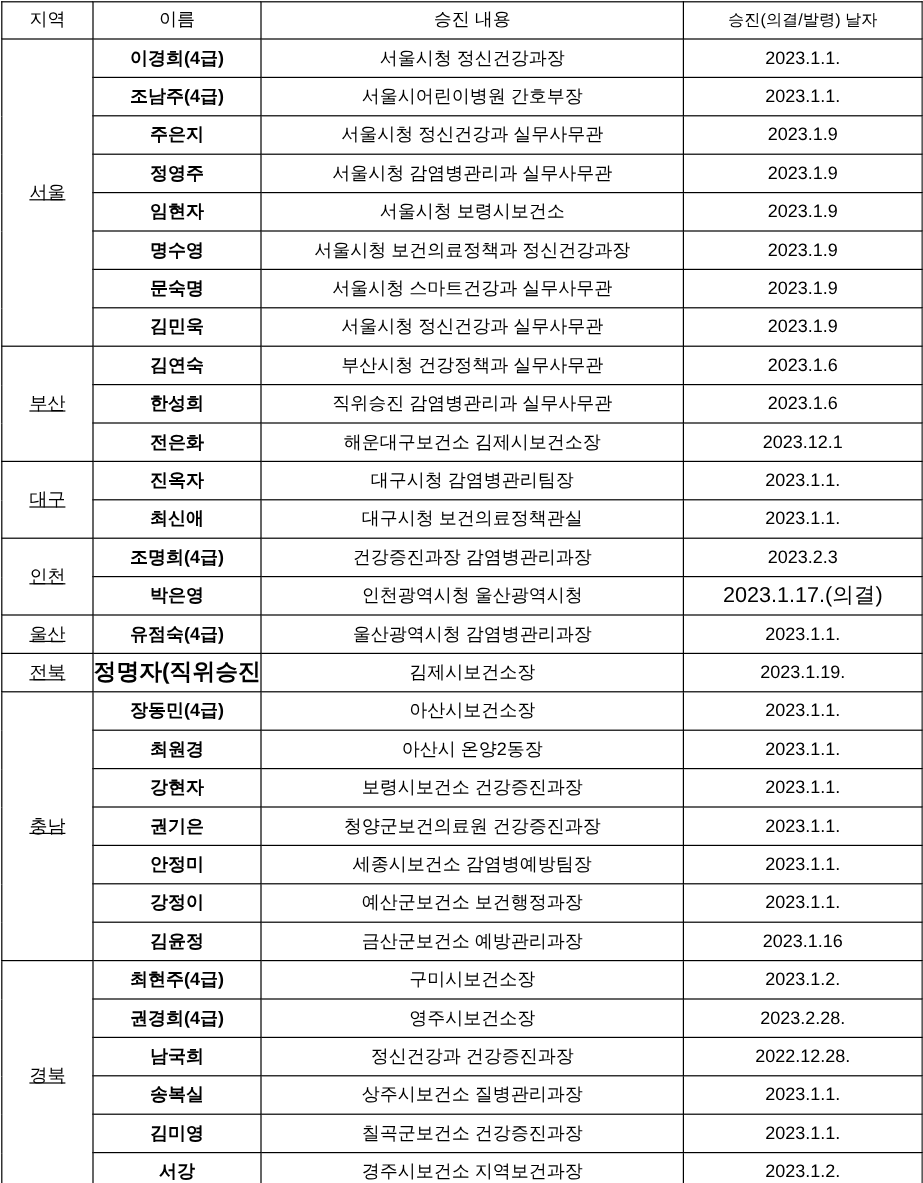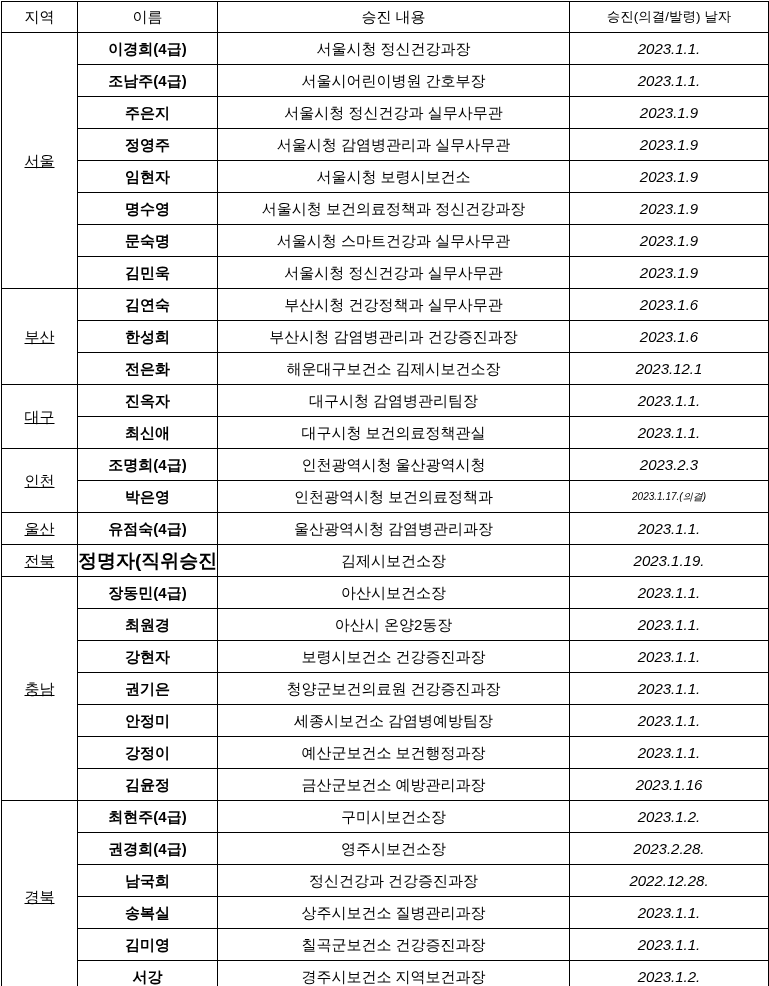--- a/index.html
+++ b/index.html
@@ -61,24 +61,23 @@
     font-weight: bold;
   }
   td.name.small {
     font-size: 19px;
   }
   td.detail {
     font-size: 15px;
   }
   td.date {
     font-size: 15px;
-    font-style: italic;
   }
   td.date.small {
-    font-size: 10px;
+    font-size: 18px;
   }
 </style>
 </head>
 <body>
 
 <div class="sheet">
   <table class="promo">
     <colgroup>
       <col class="c-region">
       <col class="c-name">
@@ -136,21 +135,21 @@
           <td class="date">2023.1.9</td>
         </tr>
         <tr>
           <td class="region" rowspan="3">부산</td>
           <td class="name">김연숙</td>
           <td class="detail">부산시청 건강정책과 실무사무관</td>
           <td class="date">2023.1.6</td>
         </tr>
         <tr>
           <td class="name">한성희</td>
-          <td class="detail">부산시청 감염병관리과 건강증진과장</td>
+          <td class="detail">직위승진 감염병관리과 실무사무관</td>
           <td class="date">2023.1.6</td>
         </tr>
         <tr>
           <td class="name">전은화</td>
           <td class="detail">해운대구보건소 김제시보건소장</td>
           <td class="date">2023.12.1</td>
         </tr>
         <tr>
           <td class="region" rowspan="2">대구</td>
           <td class="name">진옥자</td>
@@ -158,26 +157,26 @@
           <td class="date">2023.1.1.</td>
         </tr>
         <tr>
           <td class="name">최신애</td>
           <td class="detail">대구시청 보건의료정책관실</td>
           <td class="date">2023.1.1.</td>
         </tr>
         <tr>
           <td class="region" rowspan="2">인천</td>
           <td class="name">조명희(4급)</td>
+          <td class="detail">건강증진과장 감염병관리과장</td>
+          <td class="date">2023.2.3</td>
+        </tr>
+        <tr>
+          <td class="name">박은영</td>
           <td class="detail">인천광역시청 울산광역시청</td>
-          <td class="date">2023.2.3</td>
-        </tr>
-        <tr>
-          <td class="name">박은영</td>
-          <td class="detail">인천광역시청 보건의료정책과</td>
           <td class="date small">2023.1.17.(의결)</td>
         </tr>
         <tr>
           <td class="region" rowspan="1">울산</td>
           <td class="name">유점숙(4급)</td>
           <td class="detail">울산광역시청 감염병관리과장</td>
           <td class="date">2023.1.1.</td>
         </tr>
         <tr>
           <td class="region" rowspan="1">전북</td>

